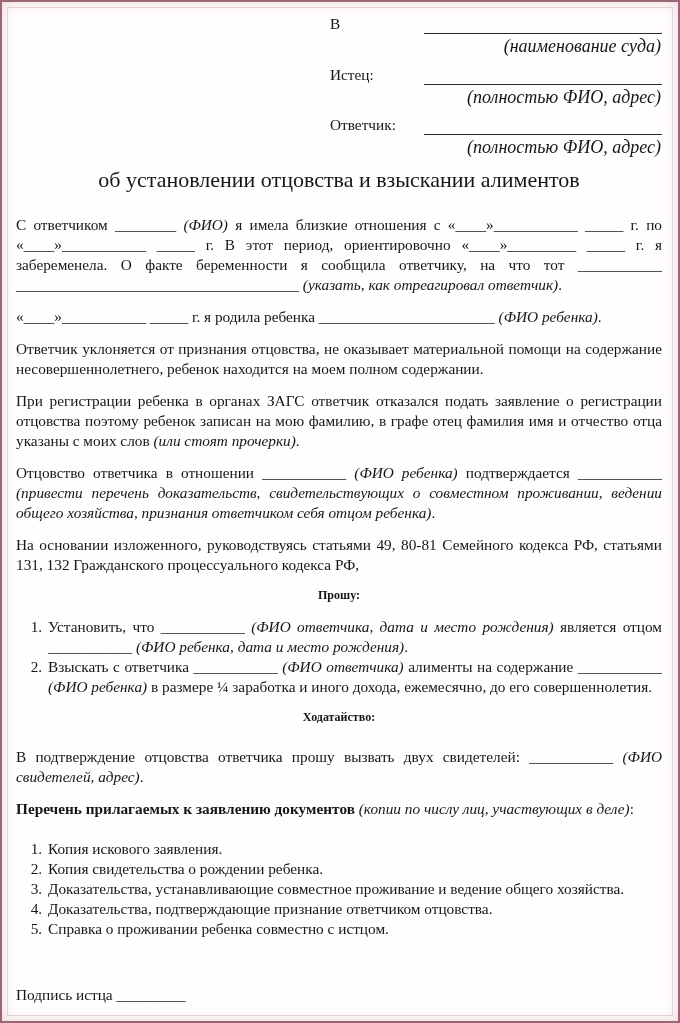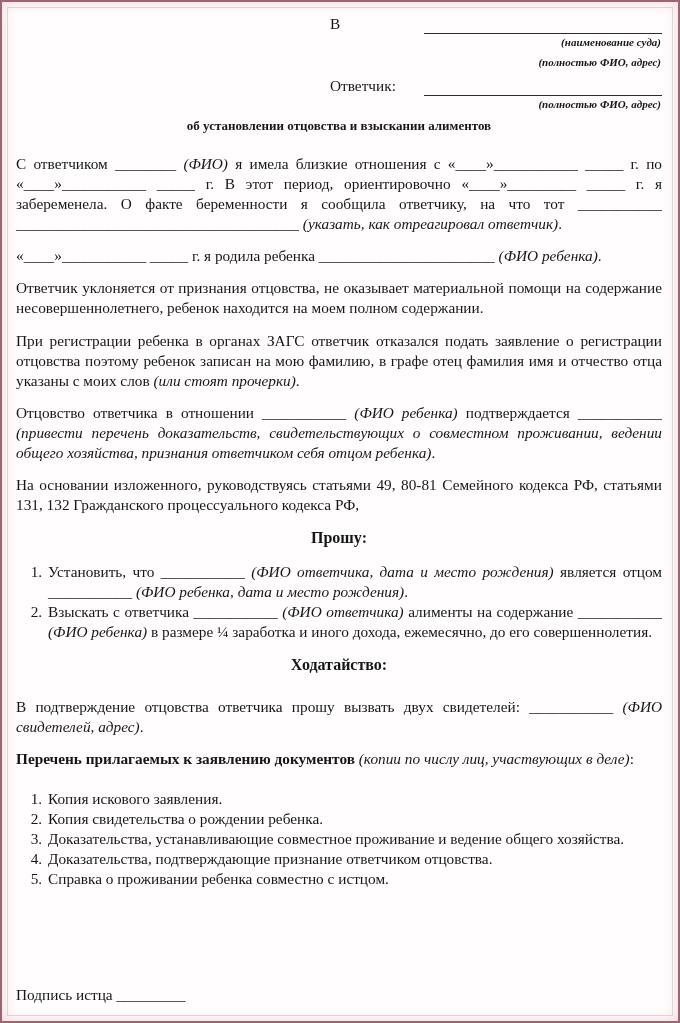--- a/index.html
+++ b/index.html
@@ -18,45 +18,49 @@
     padding:6px 10px 8px 8px;
     display:flex;flex-direction:column;overflow:hidden;
   }
   .it{font-style:italic;}
   .bd{font-weight:bold;}
   
   .hdr{width:332px;margin-left:auto;}
   .hrow{display:flex;align-items:flex-end;}
   .hlabel{flex:none;width:94px;}
   .hline{flex:1;border-bottom:1px solid #2b2b2b;height:1.05em;}
-  .hcap{text-align:right;font-style:italic;font-size:11px;margin:1px 1px 6px 0;font-weight:bold;}
+  .hcap{text-align:right;font-style:italic;font-size:18px;margin:1px 1px 6px 0;}
   
   .title{font-weight:bold;text-align:center;font-size:17.6px;margin:20px 0 2px 0;}
-  .subtitle{font-weight:bold;text-align:center;font-size:13px;margin:0 0 8px 0;}
+  .subtitle{font-weight:normal;text-align:center;font-size:22px;margin:0 0 8px 0;}
   
   p.body{margin:12px 0 0 0;text-align:justify;}
-  .heading{font-weight:bold;text-align:center;font-size:16px;margin:13px 0;}
+  .heading{font-weight:bold;text-align:center;font-size:12px;margin:13px 0;}
   ol{margin:0;padding-left:30px;font-family:Liberation Serif, serif;}
   ol li{text-align:justify;padding-left:2px;}
   .footer{margin-top:auto;display:flex;justify-content:space-between;align-items:baseline;padding-bottom:2px;}
   .footer .sig{margin-right:46px;}
 </style>
 </head>
 <body>
 
 <div class="page">
   <div class="inner">
 
     <div class="hdr">
       <div class="hrow">
         <span class="hlabel">В</span>
         <span class="hline"></span>
       </div>
       <div class="hcap">(наименование суда)</div>
 
+      <div class="hrow">
+        <span class="hlabel">Истец:</span>
+        <span class="hline"></span>
+      </div>
       <div class="hcap">(полностью ФИО, адрес)</div>
 
       <div class="hrow">
         <span class="hlabel">Ответчик:</span>
         <span class="hline"></span>
       </div>
       <div class="hcap">(полностью ФИО, адрес)</div>
     </div>
 
     <div class="subtitle">об установлении отцовства и взыскании алиментов</div>

